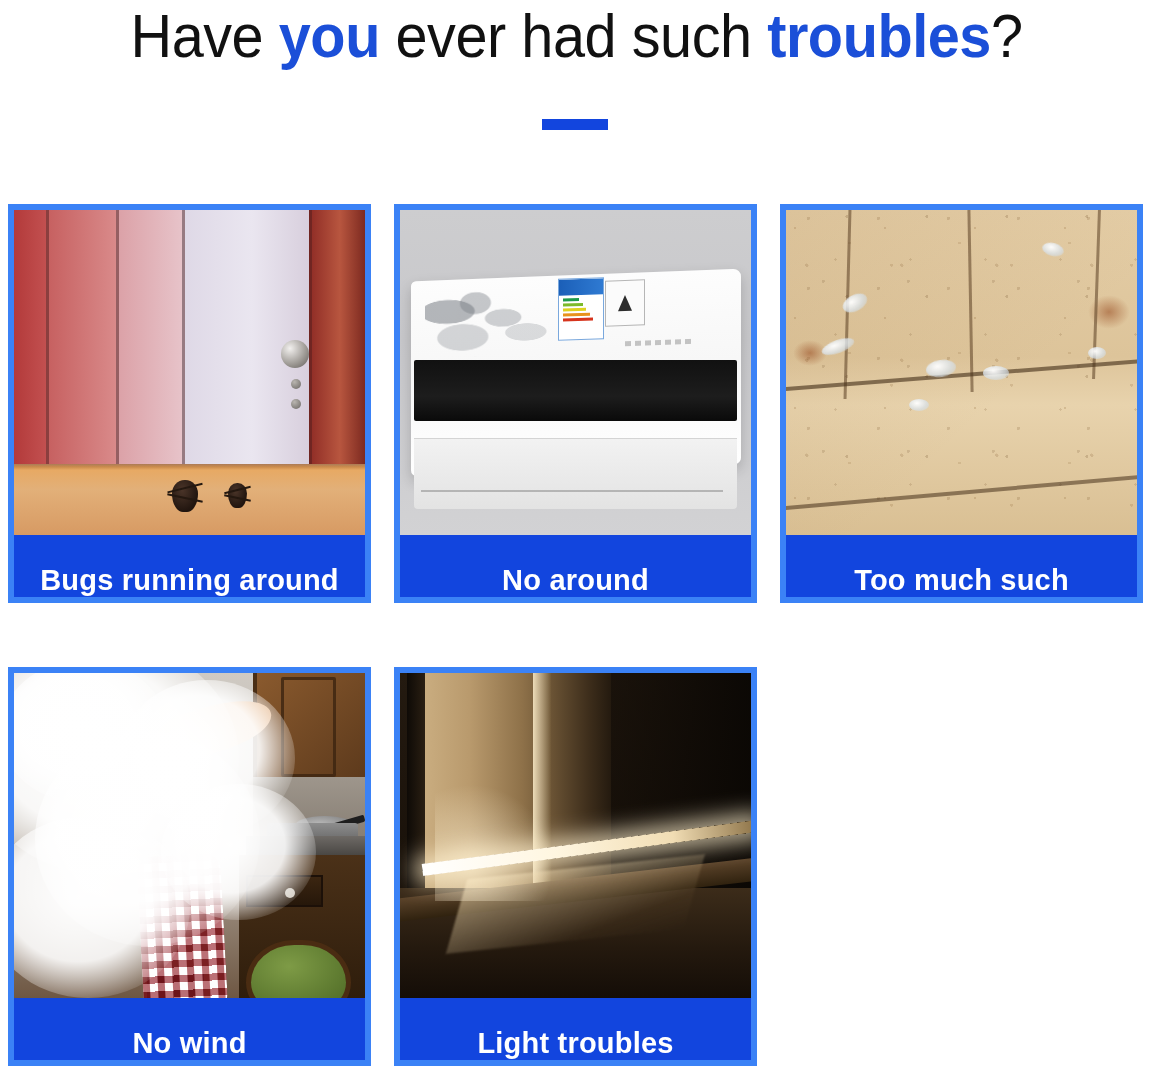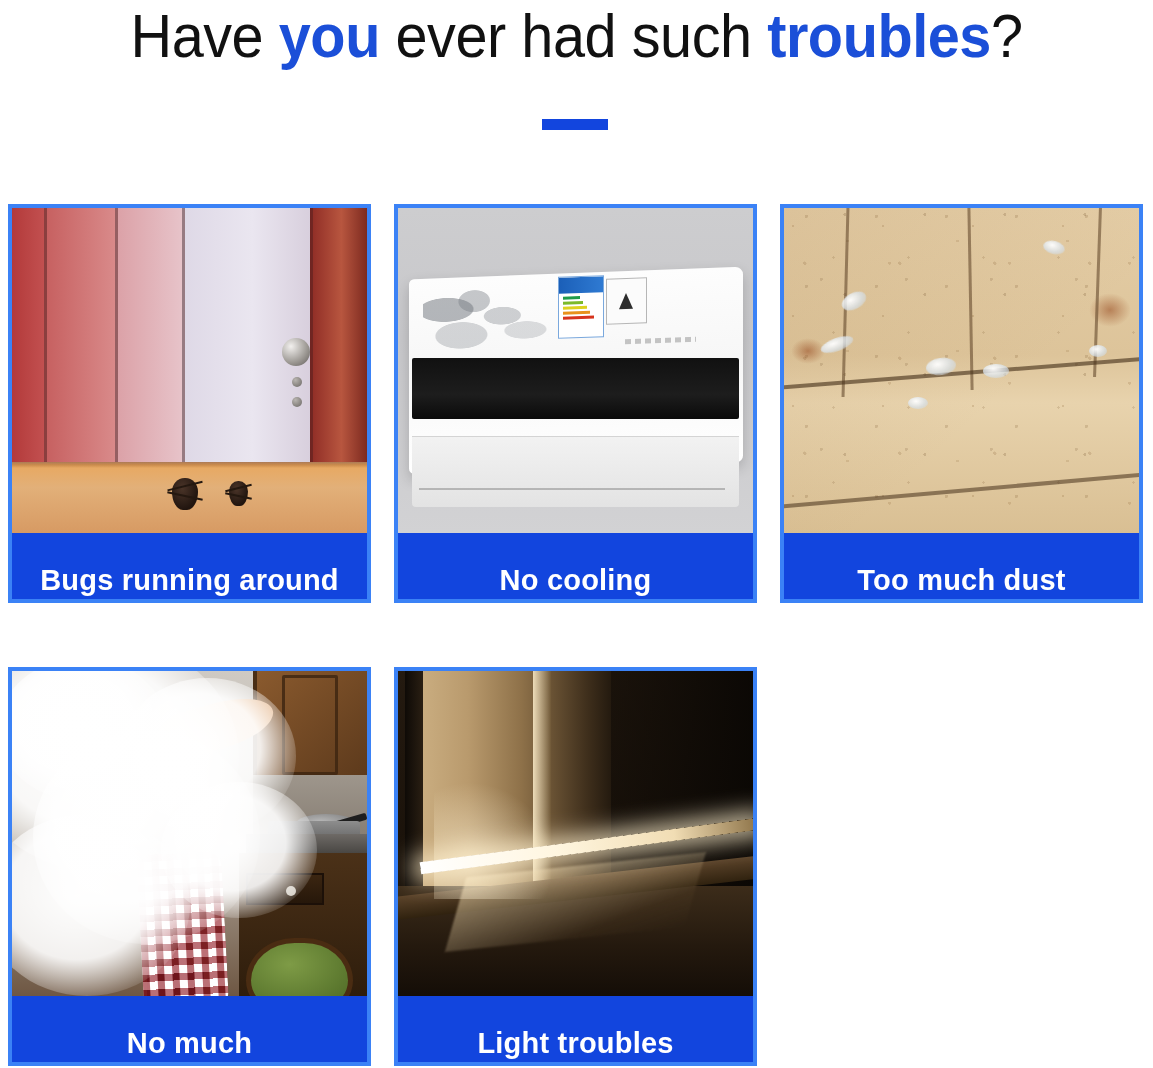--- a/index.html
+++ b/index.html
@@ -58,21 +58,21 @@
     height: 860px;
     display: grid;
     grid-template-columns: 363px 363px 363px;
     grid-template-rows: 399px 399px;
     column-gap: 23px;
     row-gap: 64px;
   }
 
   .tile {
     position: relative;
-    border: 4px solid #3b82f6;
+    border: 6px solid #3b82f6;
     background: #1245de;
     overflow: hidden;
     display: flex;
     flex-direction: column;
     gap: 28px;
   }
 
   .tile-photo {
     position: relative;
     width: 100%;
@@ -522,21 +522,21 @@
           </div>
           <div class="lbl-cert">
             <div class="mark"></div>
           </div>
           <div class="brand"></div>
           <div class="vent"></div>
           <div class="lip"></div>
           <div class="lip-line"></div>
         </div>
       </div>
-      <div class="tile-caption">No cooling</div>
+      <div class="tile-caption">No around</div>
     </div>
 
 
     <div class="tile">
       <div class="tile-photo">
         <div class="ph-dust">
           <div class="noise"></div>
           <div class="rust r1"></div>
           <div class="rust r2"></div>
           <div class="seam v1"></div>
@@ -546,21 +546,21 @@
           <div class="seam h2"></div>
           <div class="clump c1"></div>
           <div class="clump c2"></div>
           <div class="clump c3"></div>
           <div class="clump c4"></div>
           <div class="clump c5"></div>
           <div class="clump c6"></div>
           <div class="clump c7"></div>
         </div>
       </div>
-      <div class="tile-caption">Too much dust</div>
+      <div class="tile-caption">Too much such</div>
     </div>
 
     <div class="tile">
       <div class="tile-photo">
         <div class="ph-smoke">
           <div class="cabinet-top"></div>
           <div class="backsplash"></div>
           <div class="pan"></div>
           <div class="pan-h"></div>
           <div class="stove"></div>
@@ -573,21 +573,21 @@
           <div class="person"></div>
           <div class="arm"></div>
           <div class="cloud cl1"></div>
           <div class="cloud cl2"></div>
           <div class="cloud cl3"></div>
           <div class="cloud cl4"></div>
           <div class="cloud cl5"></div>
           <div class="cloud cl6"></div>
         </div>
       </div>
-      <div class="tile-caption">No much</div>
+      <div class="tile-caption">No wind</div>
     </div>
 
     <div class="tile">
       <div class="tile-photo">
         <div class="ph-light">
           <div class="dark-right"></div>
           <div class="door"></div>
           <div class="door-edge"></div>
           <div class="jamb"></div>
           <div class="floor"></div>

